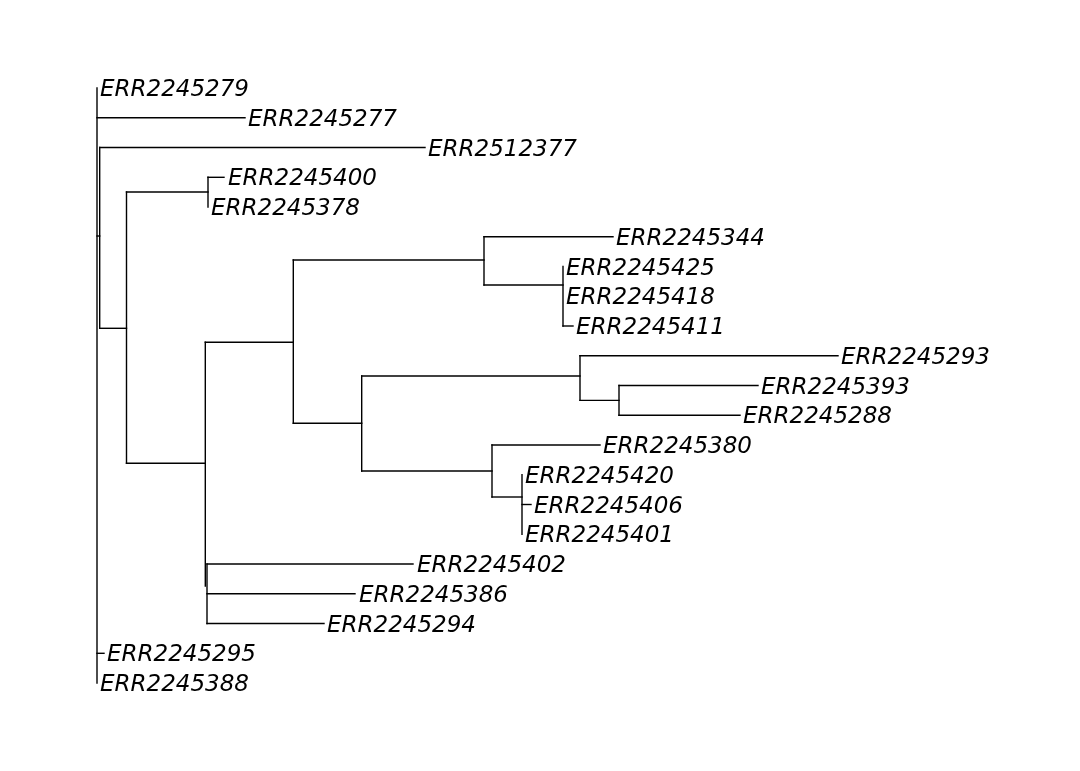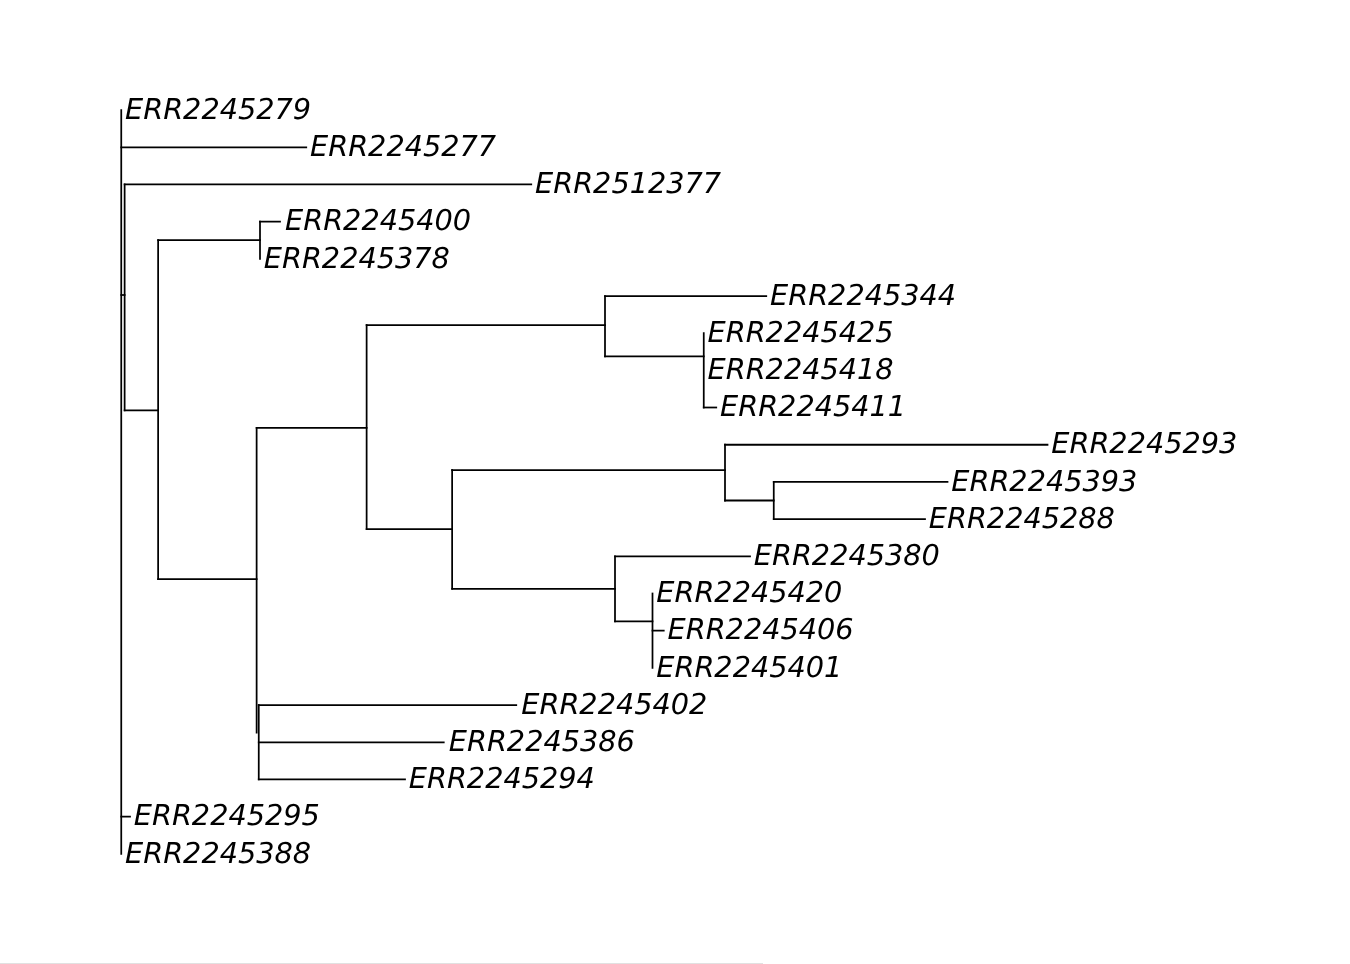--- a/index.html
+++ b/index.html
@@ -4,21 +4,21 @@
 <style>
   html, body {
     margin: 0;
     padding: 0;
     background: #ffffff;
   }
   .stage {
     position: relative;
     width: 1080px;
     height: 771px;
-    background: #a3a3a3;
+    background: #404040;
     overflow: hidden;
   }
   #tree-svg text {
     font-family: "DejaVu Sans", sans-serif;
     font-style: italic;
   }
 </style>
 </head>
 <body>
 

